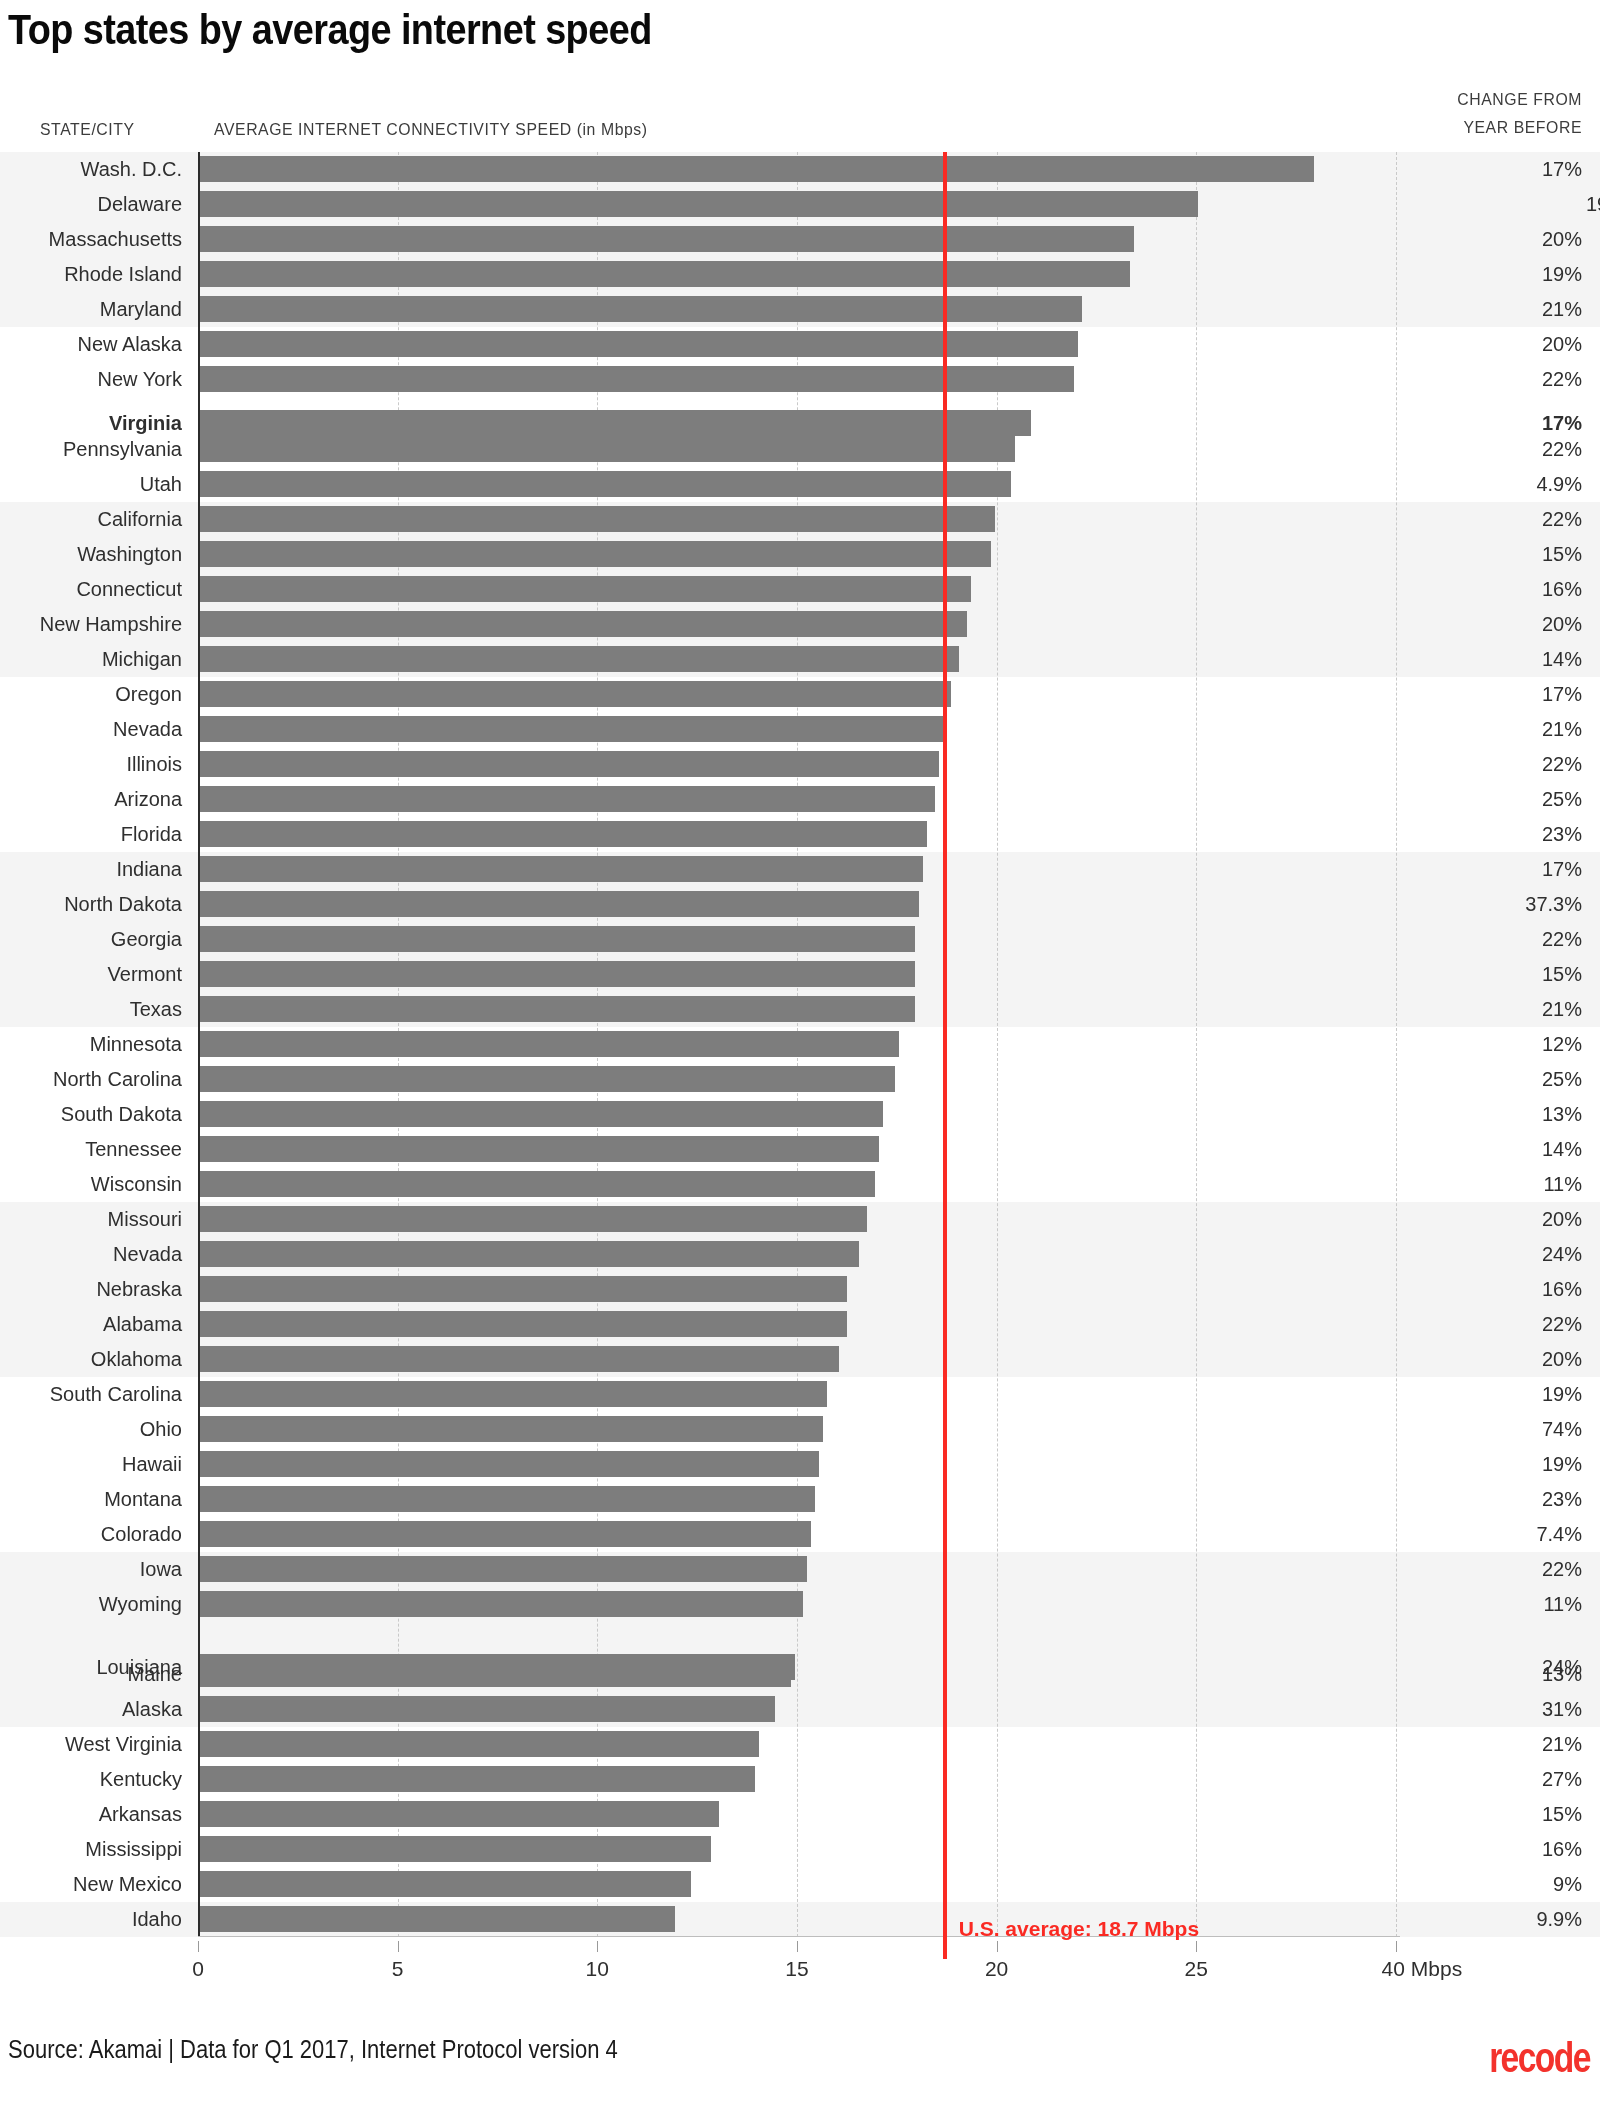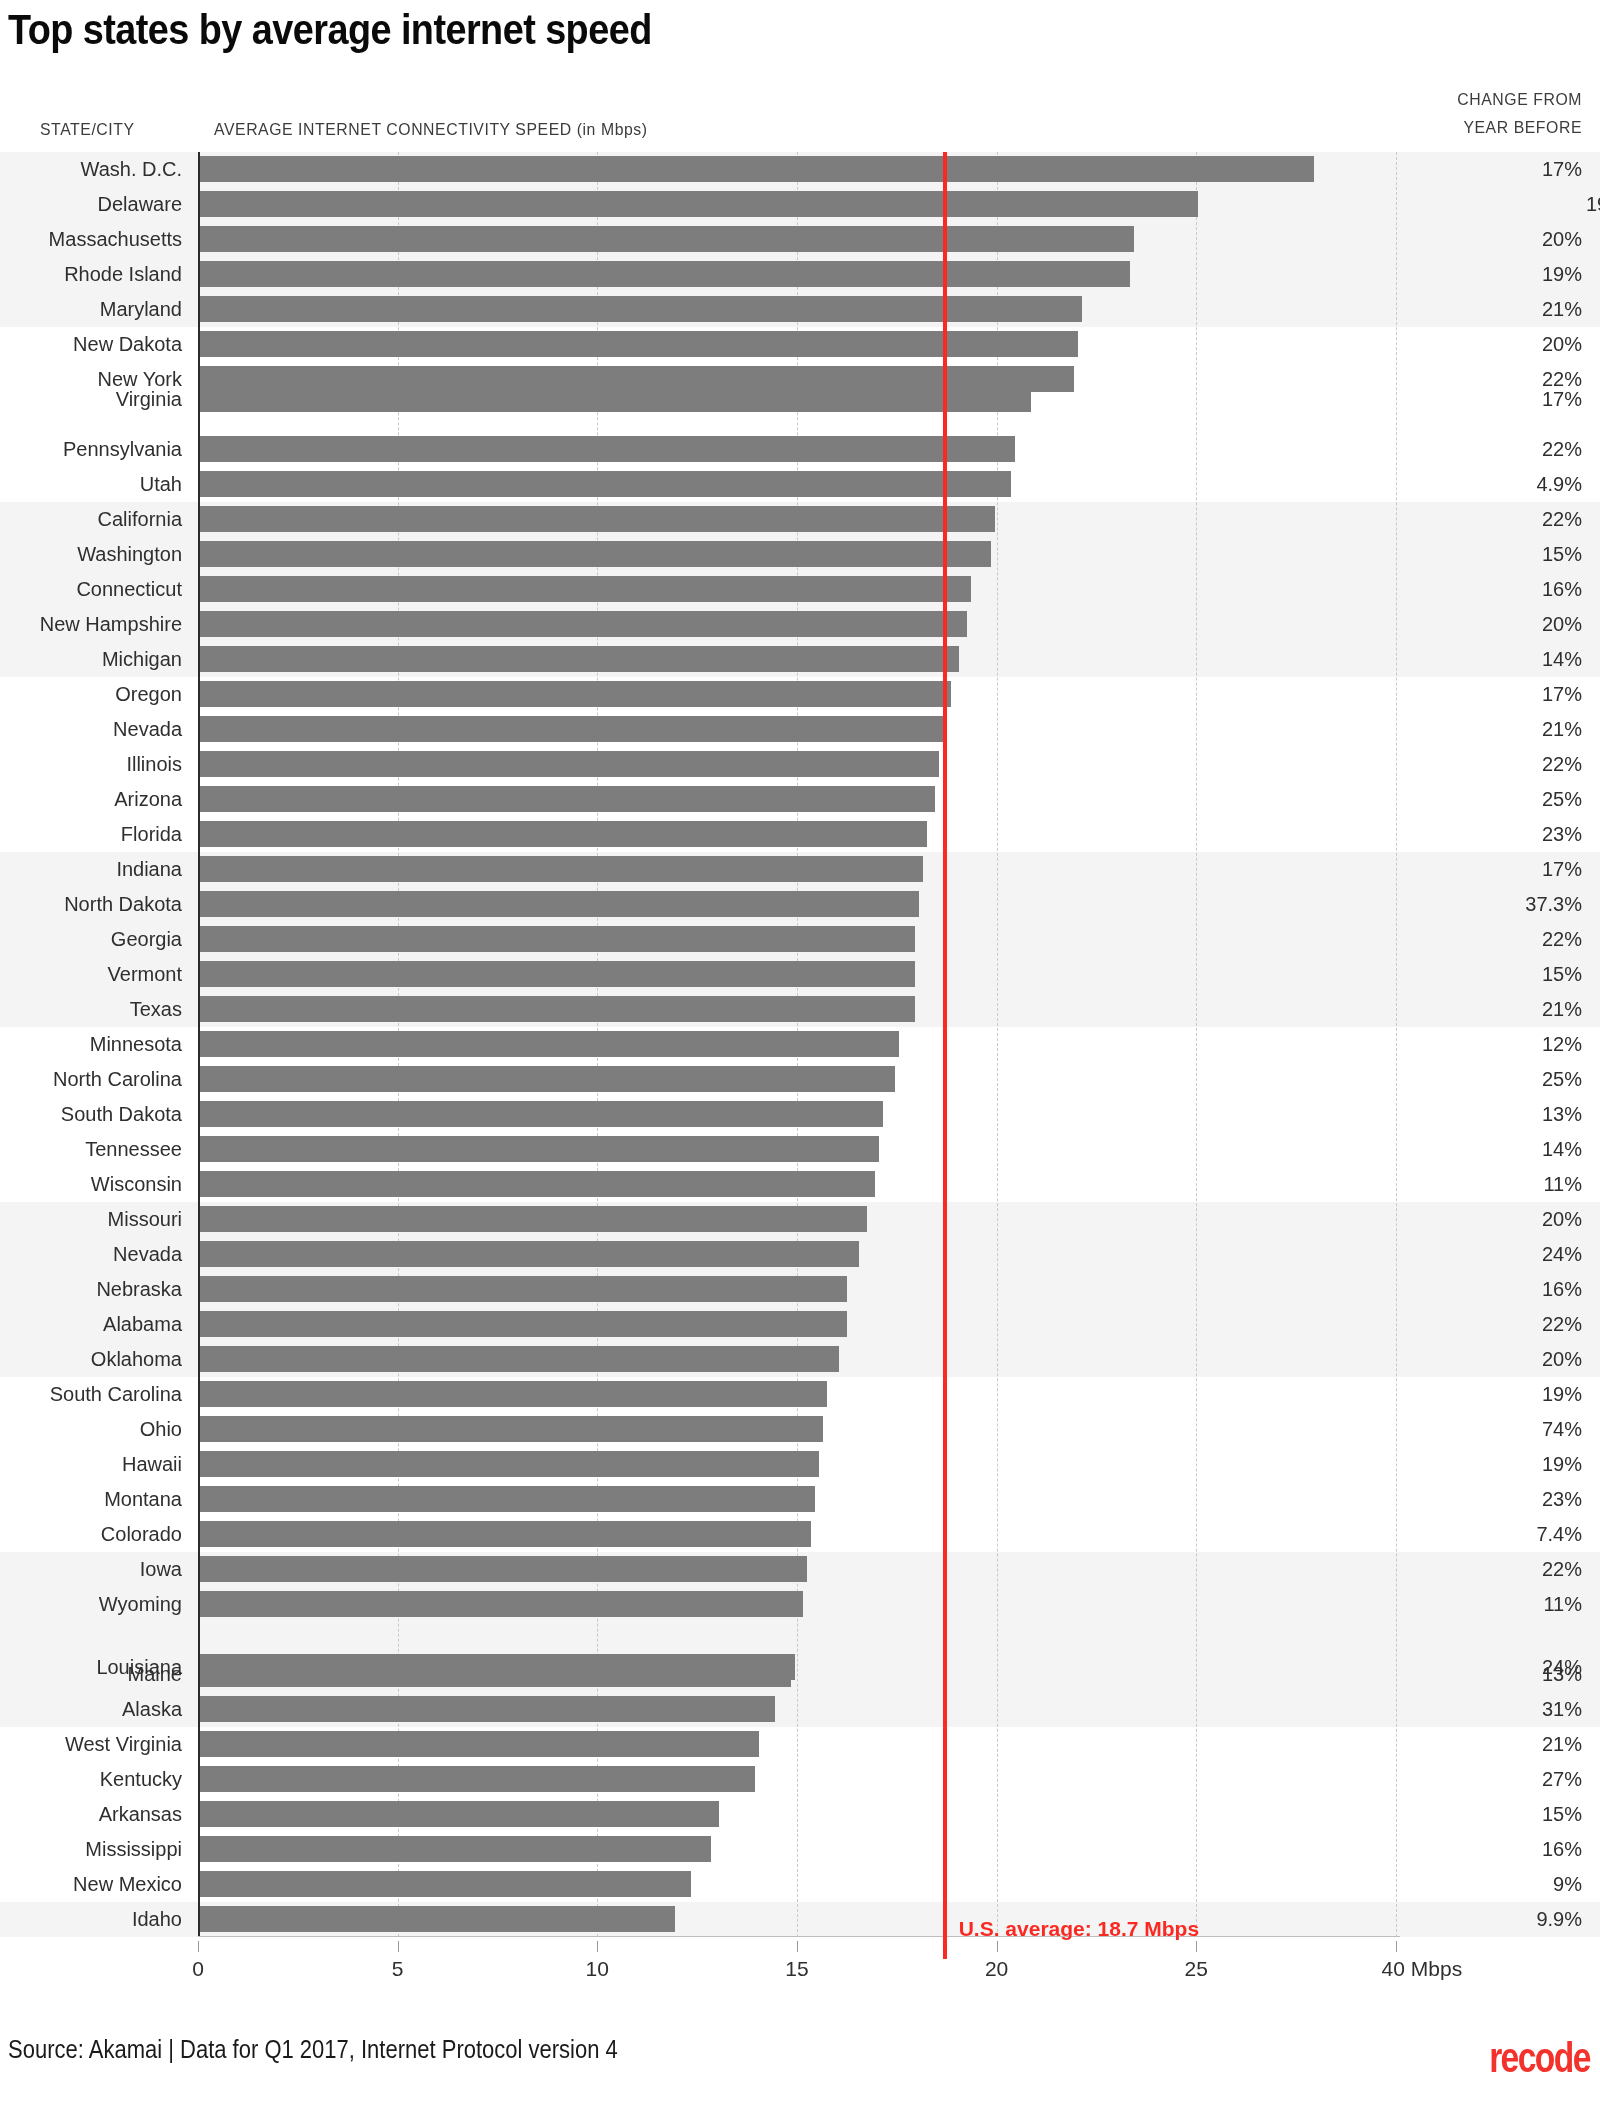--- a/index.html
+++ b/index.html
@@ -142,30 +142,30 @@
         <div class="rowlabel">Rhode Island</div>
         <div class="bar" style="width: 930.369px; background: rgb(125, 125, 125);"></div>
         <div class="pct">19%</div>
       </div>
       <div class="row" style="top: 140px;">
         <div class="rowlabel">Maryland</div>
         <div class="bar" style="width: 882.453px; background: rgb(125, 125, 125);"></div>
         <div class="pct">21%</div>
       </div>
       <div class="row" style="top: 175px;">
-        <div class="rowlabel">New Dakota</div>
+        <div class="rowlabel">New Alaska</div>
         <div class="bar" style="width: 878.46px; background: rgb(125, 125, 125);"></div>
         <div class="pct">20%</div>
       </div>
       <div class="row" style="top: 210px;">
         <div class="rowlabel">New York</div>
         <div class="bar" style="width: 874.467px; background: rgb(125, 125, 125);"></div>
         <div class="pct">22%</div>
       </div>
-      <div class="row" style="top: 230px;">
+      <div class="row" style="top: 254px; font-weight: bold;">
         <div class="rowlabel">Virginia</div>
         <div class="bar" style="width: 830.544px; background: rgb(125, 125, 125);"></div>
         <div class="pct">17%</div>
       </div>
       <div class="row" style="top: 280px;">
         <div class="rowlabel">Pennsylvania</div>
         <div class="bar" style="width: 814.572px; background: rgb(125, 125, 125);"></div>
         <div class="pct">22%</div>
       </div>
       <div class="row" style="top: 315px;">

